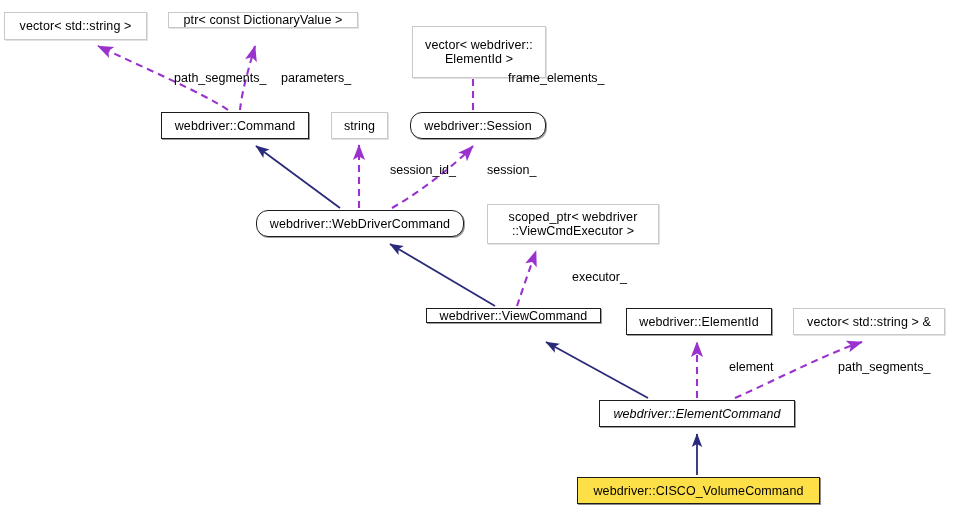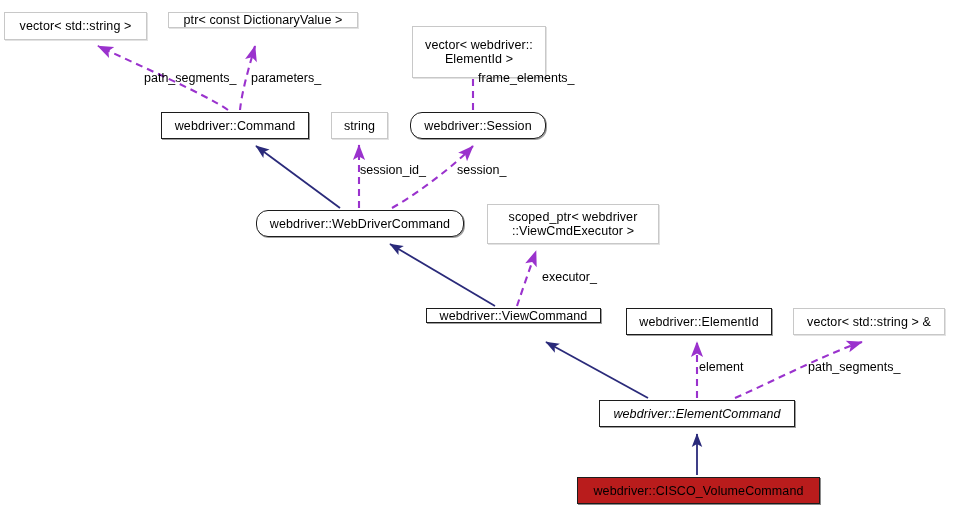--- a/index.html
+++ b/index.html
@@ -45,36 +45,37 @@
     border: 1.6px solid #1c1c1c;
     box-shadow: 1px 1px 0 0 #9d9d9d;
   }
   
   .node.faint {
     border: 1.2px solid #c8c8c8;
     box-shadow: 1px 1px 0 0 #e2e2e2;
   }
   
   .node.highlight {
-    background: #b91c1c;
+    background: #fde047;
     border: 1.6px solid #1c1c1c;
     box-shadow: 1px 1px 0 0 #8a8a8a;
   }
   .node span {
     display: block;
   }
   .edge-label {
     position: absolute;
     font-family: "Liberation Sans", "DejaVu Sans", sans-serif;
     font-size: 12.5px;
     line-height: 14px;
     color: #000000;
     background: transparent;
     white-space: pre;
     z-index: 4;
+    margin-left: 30px;
   }
 </style>
 </head>
 <body>
 
 <div id="diagram">
 
   <svg id="edge-layer" viewBox="0 0 953 509" width="953" height="509" xmlns="http://www.w3.org/2000/svg">
     <defs>
       <marker id="arrow-navy" markerWidth="9" markerHeight="9" refX="7.4" refY="3.2" orient="auto" markerUnits="strokeWidth">

